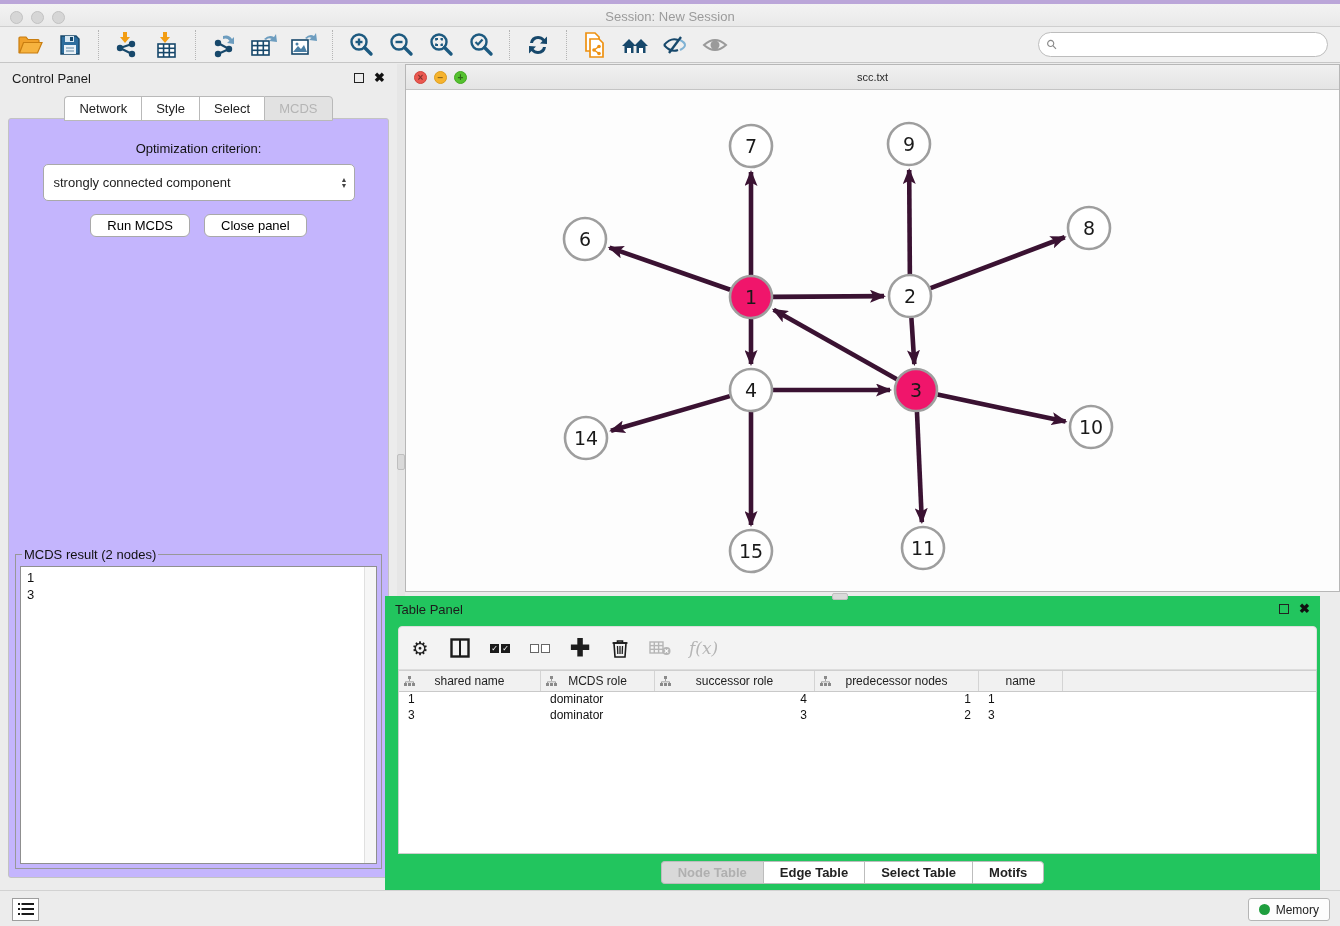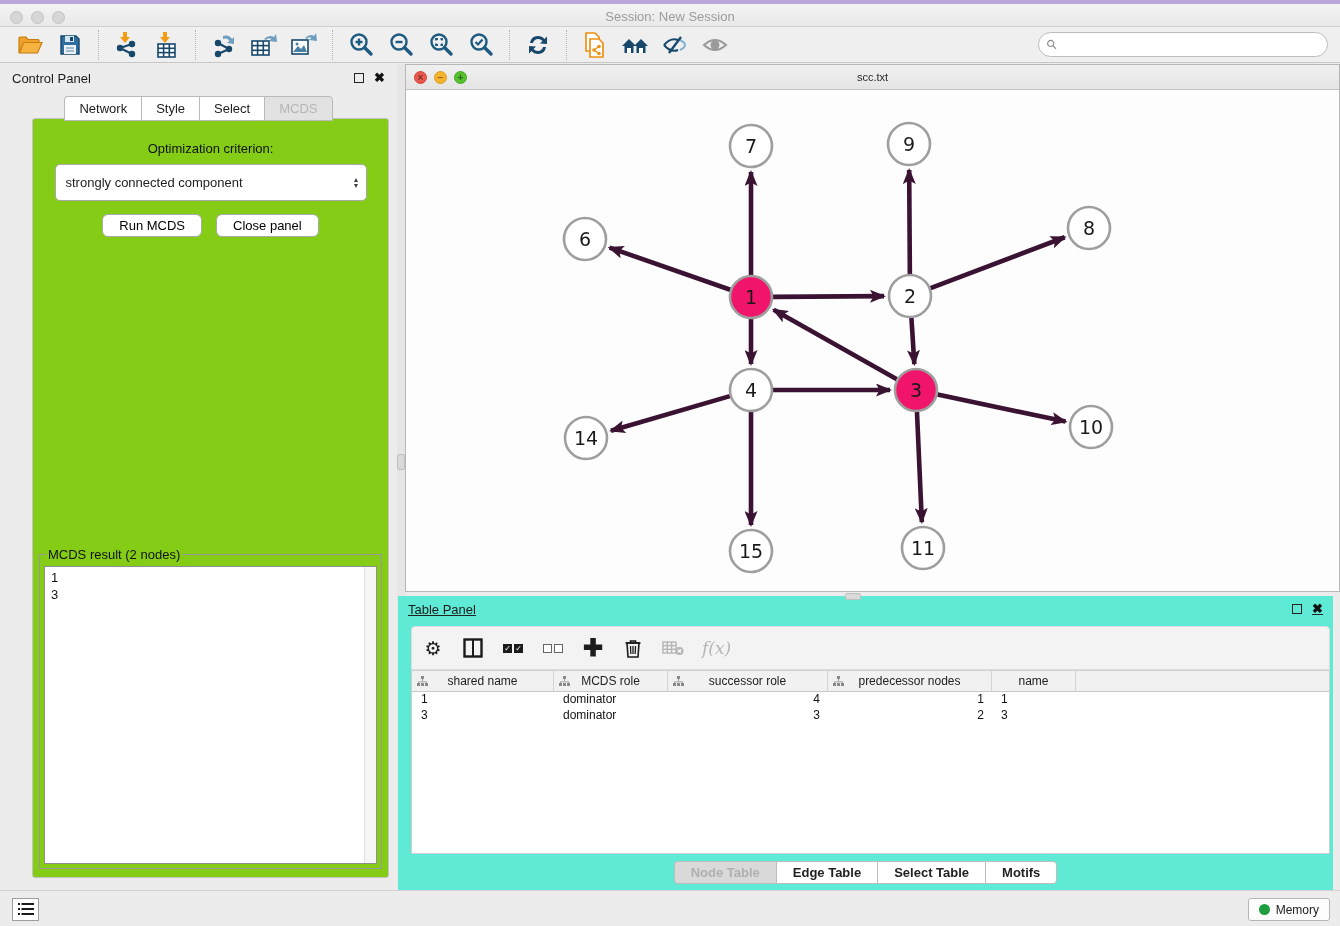--- a/index.html
+++ b/index.html
@@ -28,22 +28,22 @@
   .cp-header { height:28px; display:flex; align-items:center; padding:0 12px; }
   .cp-title { font-size:13px; color:#1c1c1c; }
   .panel-ctrls { margin-left:auto; display:flex; gap:10px; align-items:center; }
   .float-glyph { width:10px; height:10px; border:1.5px solid #222; display:inline-block; }
   .close-glyph { font-size:13px; font-weight:bold; color:#111; line-height:10px; }
   .cp-tabs { display:flex; justify-content:center; margin-top:4px; position:relative; z-index:2; }
   .cp-tab { font-size:13px; padding:4px 14px; background:#fff; border:1px solid #b9b9b9; border-right:none; cursor:pointer; }
   .cp-tab:first-child { border-radius:4px 0 0 0; }
   .cp-tab:last-child { border-right:1px solid #b9b9b9; border-radius:0 4px 0 0; }
   .cp-tab.active { background:#e2e2e2; color:#b5b5b5; }
-  .cp-body { position:absolute; left:8px; right:8px; top:54px; bottom:12px; background:#84cc16;
-    border:1px solid #c3c3c3; border-radius:3px;margin-left:24px; }
+  .cp-body { position:absolute; left:8px; right:8px; top:54px; bottom:12px; background:#c4b5fd;
+    border:1px solid #c3c3c3; border-radius:3px; }
   .opt-label { text-align:center; font-size:13px; margin-top:22px; color:#111; }
   .dropdown { margin:8px auto 0 auto; width:312px; height:37px; background:#fff; border:1px solid #a9a9a9;
     border-radius:5px; display:flex; align-items:center; padding:0 6px 0 10px; font-size:13px; cursor:pointer; }
   .dd-arrows { margin-left:auto; display:flex; flex-direction:column; line-height:6px; font-size:7px; color:#444; }
   .btn-row { display:flex; justify-content:center; gap:14px; margin-top:13px; }
   .cp-btn { height:23px; padding:0 16px; background:#fff; border:1px solid #a9a9a9; border-radius:6px;
     font-size:13px; font-family:"Liberation Sans",sans-serif; cursor:pointer; }
   .result-fieldset { position:absolute; left:6px; right:6px; top:428px; bottom:8px;
     border:1px solid #989898; margin:0 0; padding:4px; }
   .result-fieldset legend { font-size:13px; padding:0 2px; margin-left:2px; color:#111; }
@@ -62,21 +62,21 @@
   .net-titlebar { height:25px; background:linear-gradient(#f0f0f0,#e4e4e4); border-bottom:1px solid #c4c4c4; position:relative; }
   .net-traffic { position:absolute; left:8px; top:6px; display:flex; gap:7px; }
   .ntl { width:13px; height:13px; border-radius:50%; font-size:10px; font-weight:bold; line-height:12px; text-align:center; color:rgba(0,0,0,.45); }
   .ntl.red { background:#ea5850; border:1px solid #d0443c; }
   .ntl.yellow { background:#f6b32d; border:1px solid #dd9e1e; }
   .ntl.green { background:#55c12f; border:1px solid #43a921; }
   .net-title { text-align:center; font-size:11px; line-height:24px; color:#2b2b2b; }
   .net-canvas { width:100%; height:501px; background:#fdfdfd; }
 
   
-  .table-panel { position:absolute; left:398px; top:596px; width:935px; height:294px; background:#5eead4;text-decoration:underline; }
+  .table-panel { position:absolute; left:385px; top:596px; width:935px; height:294px; background:#22c55e; }
   .tp-header { height:26px; display:flex; align-items:center; padding:0 10px; }
   .tp-title { font-size:13px; color:#1c1c1c; }
   .tp-toolbar { position:absolute; left:13px; right:3px; top:30px; height:44px; background:#f3f3f3;
     border:1px solid #ddd; border-radius:4px 4px 0 0; display:flex; align-items:center; padding-left:10px; gap:18px; }
   .tpt-icon { display:flex; align-items:center; justify-content:center; min-width:22px; height:26px; cursor:pointer; color:#1d1d1d; }
   .tpt-icon.disabled { color:#b5b5b5; cursor:default; }
   .gear { font-size:19px; }
   .fx { font-family:"DejaVu Serif", serif; font-style:italic; font-size:17px; color:#b3b3b3; }
   .chk { width:9px; height:9px; display:inline-block; margin:0 1px; }
   .chk.on { background:#1b1b1b; color:#fff; font-size:8px; line-height:9px; text-align:center; }

